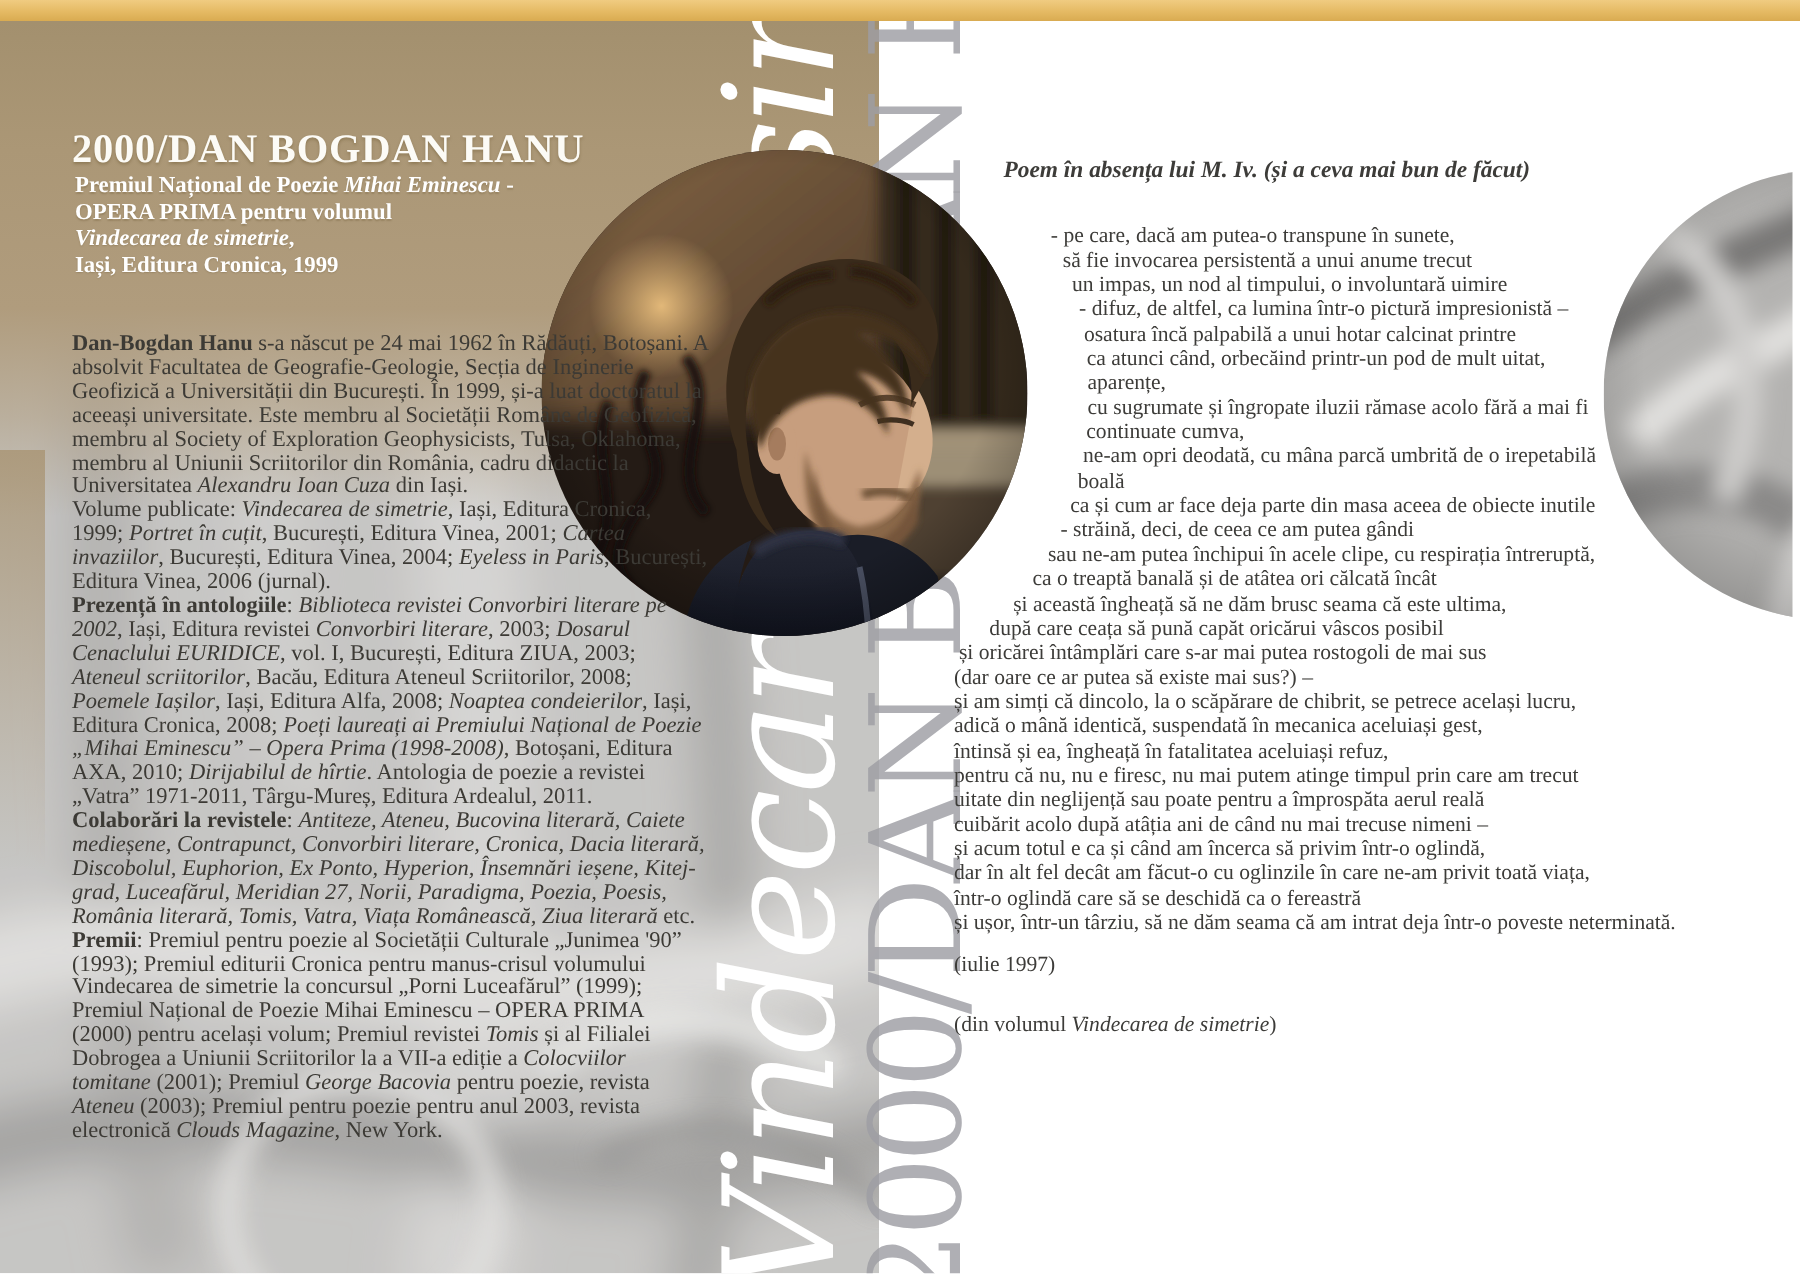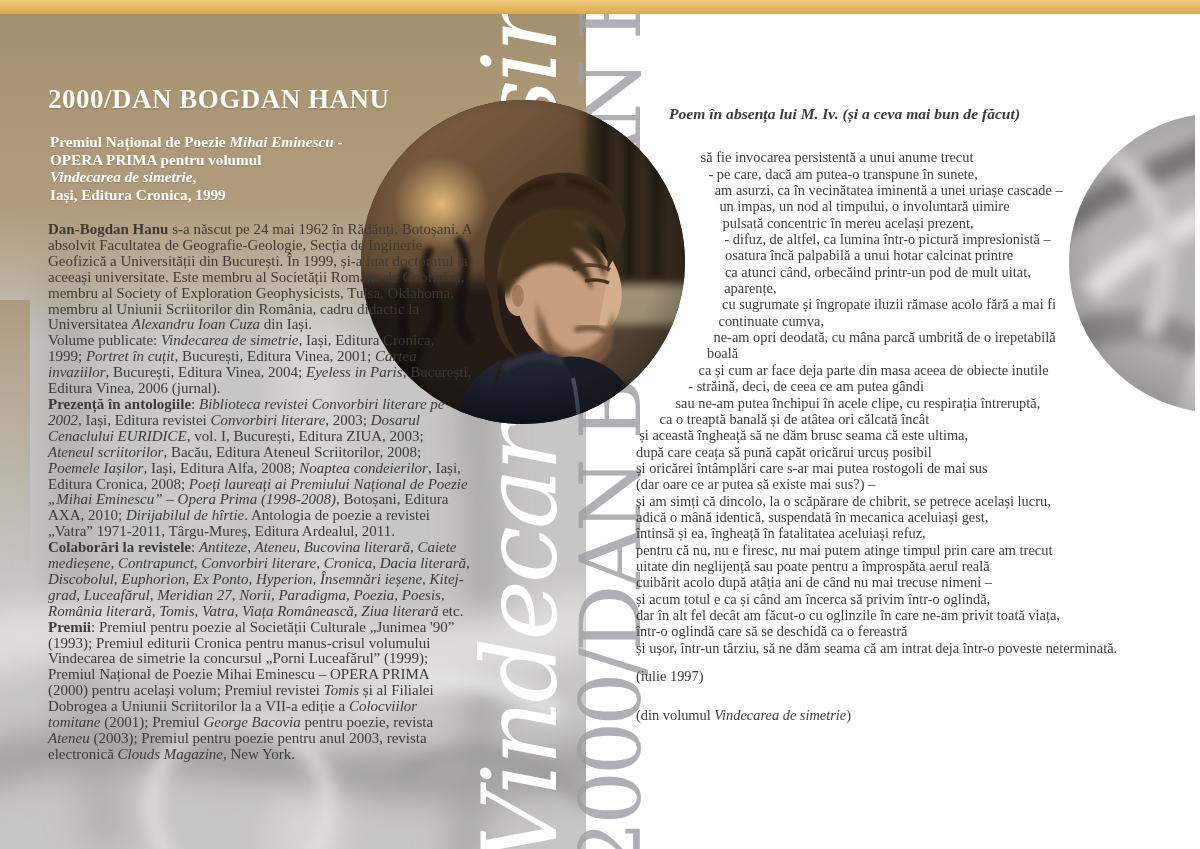--- a/index.html
+++ b/index.html
@@ -27,21 +27,21 @@
   .portrait{position:absolute;left:361px;top:100px;width:324px;height:324px;border-radius:50%;
         overflow:hidden;z-index:4;}
   
   .drape-circle{position:absolute;left:1069px;top:113px;width:300px;height:300px;border-radius:50%;
         overflow:hidden;z-index:2;}
   
   .right-margin{position:absolute;right:0;top:14px;width:5px;height:835px;background:#ffffff;z-index:5;}
   
   .page-title{position:absolute;left:48px;top:84px;z-index:5;color:#fcfbf6;font-weight:bold;
         font-size:27px;letter-spacing:0.5px;text-shadow:0 1px 2px rgba(90,70,30,0.35);}
-  .award{position:absolute;left:50px;top:133px;z-index:5;width:400px;color:#ffffff;
+  .award{position:absolute;left:50px;top:115px;z-index:5;width:400px;color:#ffffff;
         font-size:15.2px;line-height:17.6px;text-shadow:0 1px 1px rgba(90,70,30,0.25);}
   .bio{position:absolute;left:48px;top:222px;z-index:5;width:424px;color:#3c3a35;
         font-size:15px;line-height:15.9px;}
   
   .poem-col{position:absolute;left:636px;top:106px;width:556px;z-index:5;color:#3d3c39;
         font-size:14.4px;line-height:16.35px;}
   .float-photo{float:left;width:90px;height:360px;shape-outside:circle(202px at -113px 156px);}
   .float-drape{float:right;width:118px;height:300px;shape-outside:circle(130px at 146px 157px);}
   .poem-title{font-weight:bold;font-style:italic;font-size:15.6px;margin-bottom:27px;}
   .pline{min-height:16.35px;}
@@ -188,39 +188,37 @@
 
   <div class="page-title">2000/DAN BOGDAN HANU</div>
   <div class="award"><span style="font-weight: bold;">Premiul Național de Poezie </span><span style="font-weight: bold; font-style: italic;">Mihai Eminescu</span><span style="font-weight: bold;"> -</span><br><span style="font-weight: bold;">OPERA PRIMA pentru volumul</span><br><span style="font-weight: bold;"></span><span style="font-weight: bold; font-style: italic;">Vindecarea de simetrie</span><span style="font-weight: bold;">,</span><br><span style="font-weight: bold;">Iași, Editura Cronica, 1999</span></div>
   <div class="bio"><span style="font-weight: bold;">Dan-Bogdan Hanu</span><span> s-a născut pe 24 mai 1962 în Rădăuți, Botoșani. A absolvit Facultatea de Geografie-Geologie, Secția de Inginerie Geofizică a Universității din București. În 1999, și-a luat doctoratul la aceeași universitate. Este membru al Societății Române de Geofizică, membru al Society of Exploration Geophysicists, Tulsa, Oklahoma, membru al Uniunii Scriitorilor din România, cadru didactic la Universitatea </span><span style="font-style: italic;">Alexandru Ioan Cuza</span><span> din Iași.</span><br><span>Volume publicate: </span><span style="font-style: italic;">Vindecarea de simetrie</span><span>, Iași, Editura Cronica, 1999; </span><span style="font-style: italic;">Portret în cuțit</span><span>, București, Editura Vinea, 2001; </span><span style="font-style: italic;">Cartea invaziilor</span><span>, București, Editura Vinea, 2004; </span><span style="font-style: italic;">Eyeless in Paris</span><span>, București, Editura Vinea, 2006 (jurnal).</span><br><span></span><span style="font-weight: bold;">Prezență în antologiile</span><span>: </span><span style="font-style: italic;">Biblioteca revistei Convorbiri literare pe 2002</span><span>, Iași, Editura revistei </span><span style="font-style: italic;">Convorbiri literare</span><span>, 2003; </span><span style="font-style: italic;">Dosarul Cenaclului EURIDICE</span><span>, vol. I, București, Editura ZIUA, 2003; </span><span style="font-style: italic;">Ateneul scriitorilor</span><span>, Bacău, Editura Ateneul Scriitorilor, 2008; </span><span style="font-style: italic;">Poemele Iașilor</span><span>, Iași, Editura Alfa, 2008; </span><span style="font-style: italic;">Noaptea condeierilor</span><span>, Iași, Editura Cronica, 2008; </span><span style="font-style: italic;">Poeți laureați ai Premiului Național de Poezie „Mihai Eminescu” – Opera Prima (1998-2008)</span><span>, Botoșani, Editura AXA, 2010; </span><span style="font-style: italic;">Dirijabilul de hîrtie</span><span>. Antologia de poezie a revistei „Vatra” 1971-2011, Târgu-Mureș, Editura Ardealul, 2011.</span><br><span></span><span style="font-weight: bold;">Colaborări la revistele</span><span>: </span><span style="font-style: italic;">Antiteze, Ateneu, Bucovina literară, Caiete medieșene, Contrapunct, Convorbiri literare, Cronica, Dacia literară, Discobolul, Euphorion, Ex Ponto, Hyperion, Însemnări ieșene, Kitej-grad, Luceafărul, Meridian 27, Norii, Paradigma, Poezia, Poesis, România literară, Tomis, Vatra, Viața Românească, Ziua literară</span><span> etc.</span><br><span></span><span style="font-weight: bold;">Premii</span><span>: Premiul pentru poezie al Societății Culturale „Junimea '90” (1993); Premiul editurii Cronica pentru manus-crisul volumului Vindecarea de simetrie la concursul „Porni Luceafărul” (1999); Premiul Național de Poezie Mihai Eminescu – OPERA PRIMA (2000) pentru același volum; Premiul revistei </span><span style="font-style: italic;">Tomis</span><span> și al Filialei Dobrogea a Uniunii Scriitorilor la a VII-a ediție a </span><span style="font-style: italic;">Colocviilor tomitane</span><span> (2001); Premiul </span><span style="font-style: italic;">George Bacovia</span><span> pentru poezie, revista </span><span style="font-style: italic;">Ateneu</span><span> (2003); Premiul pentru poezie pentru anul 2003, revista electronică </span><span style="font-style: italic;">Clouds Magazine</span><span>, New York.</span></div>
 
   <div class="poem-col">
     <div class="float-photo"></div>
     <div class="float-drape"></div>
     <div class="poem-title">Poem în absența lui M. Iv. (și a ceva mai bun de făcut)</div>
     <div class="poem-body">
+        <div class="pline">- pe care, dacă am putea-o transpune în sunete,</div>
         <div class="pline">să fie invocarea persistentă a unui anume trecut</div>
-        <div class="pline">- pe care, dacă am putea-o transpune în sunete,</div>
-        <div class="pline">am asurzi, ca în vecinătatea iminentă a unei uriașe cascade –</div>
         <div class="pline">un impas, un nod al timpului, o involuntară uimire</div>
-        <div class="pline">pulsată concentric în mereu același prezent,</div>
         <div class="pline">- difuz, de altfel, ca lumina într-o pictură impresionistă –</div>
         <div class="pline">osatura încă palpabilă a unui hotar calcinat printre</div>
         <div class="pline">ca atunci când, orbecăind printr-un pod de mult uitat,</div>
         <div class="pline">aparențe,</div>
         <div class="pline">cu sugrumate și îngropate iluzii rămase acolo fără a mai fi</div>
         <div class="pline">continuate cumva,</div>
         <div class="pline">ne-am opri deodată, cu mâna parcă umbrită de o irepetabilă</div>
         <div class="pline">boală</div>
         <div class="pline">ca și cum ar face deja parte din masa aceea de obiecte inutile</div>
         <div class="pline">- străină, deci, de ceea ce am putea gândi</div>
         <div class="pline">sau ne-am putea închipui în acele clipe, cu respirația întreruptă,</div>
         <div class="pline">ca o treaptă banală și de atâtea ori călcată încât</div>
         <div class="pline">și această îngheață să ne dăm brusc seama că este ultima,</div>
-        <div class="pline">după care ceața să pună capăt oricărui urcuș posibil</div>
+        <div class="pline">după care ceața să pună capăt oricărui vâscos posibil</div>
         <div class="pline">și oricărei întâmplări care s-ar mai putea rostogoli de mai sus</div>
         <div class="pline">(dar oare ce ar putea să existe mai sus?) –</div>
         <div class="pline">și am simți că dincolo, la o scăpărare de chibrit, se petrece același lucru,</div>
         <div class="pline">adică o mână identică, suspendată în mecanica aceluiași gest,</div>
         <div class="pline">întinsă și ea, îngheață în fatalitatea aceluiași refuz,</div>
         <div class="pline">pentru că nu, nu e firesc, nu mai putem atinge timpul prin care am trecut</div>
         <div class="pline">uitate din neglijență sau poate pentru a împrospăta aerul reală</div>
         <div class="pline">cuibărit acolo după atâția ani de când nu mai trecuse nimeni –</div>
         <div class="pline">și acum totul e ca și când am încerca să privim într-o oglindă,</div>
         <div class="pline">dar în alt fel decât am făcut-o cu oglinzile în care ne-am privit toată viața,</div>

